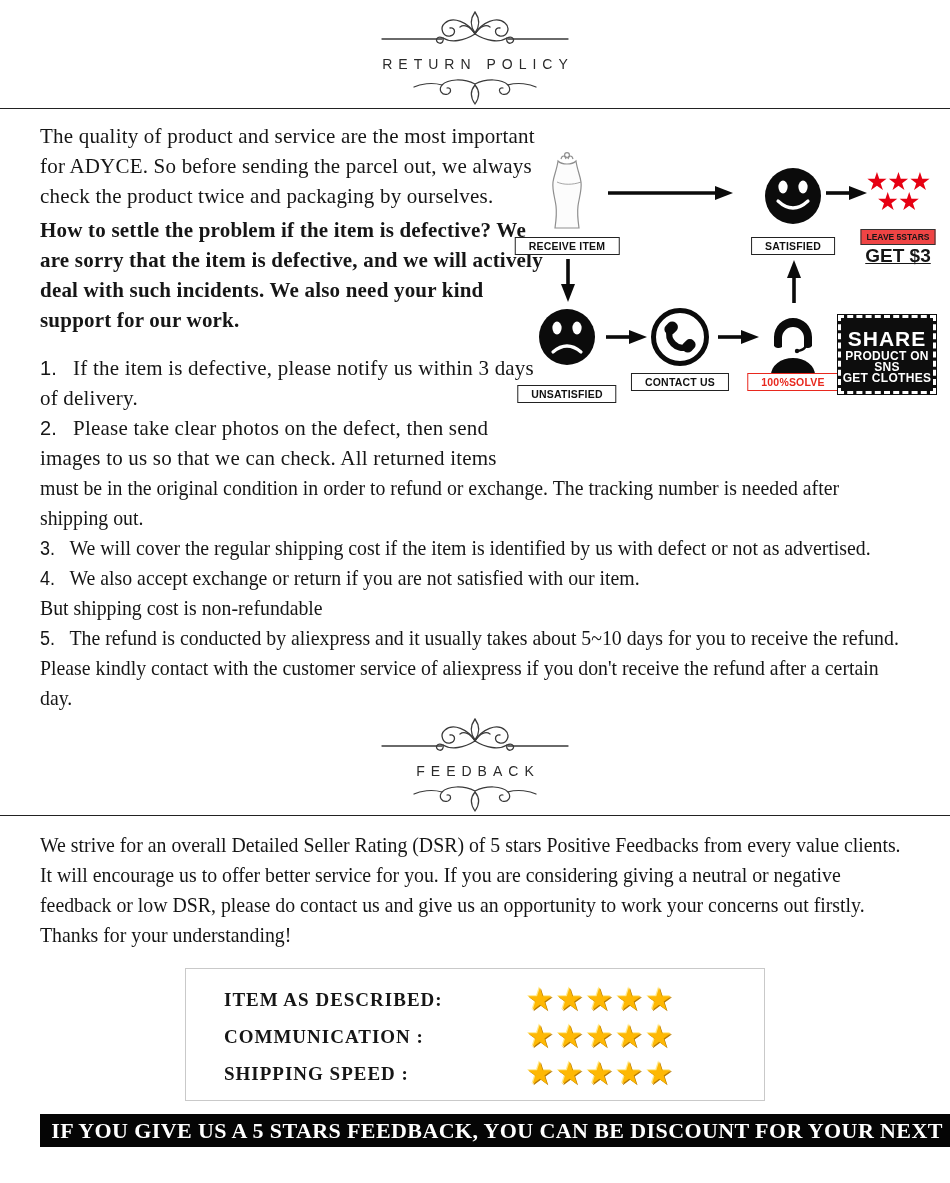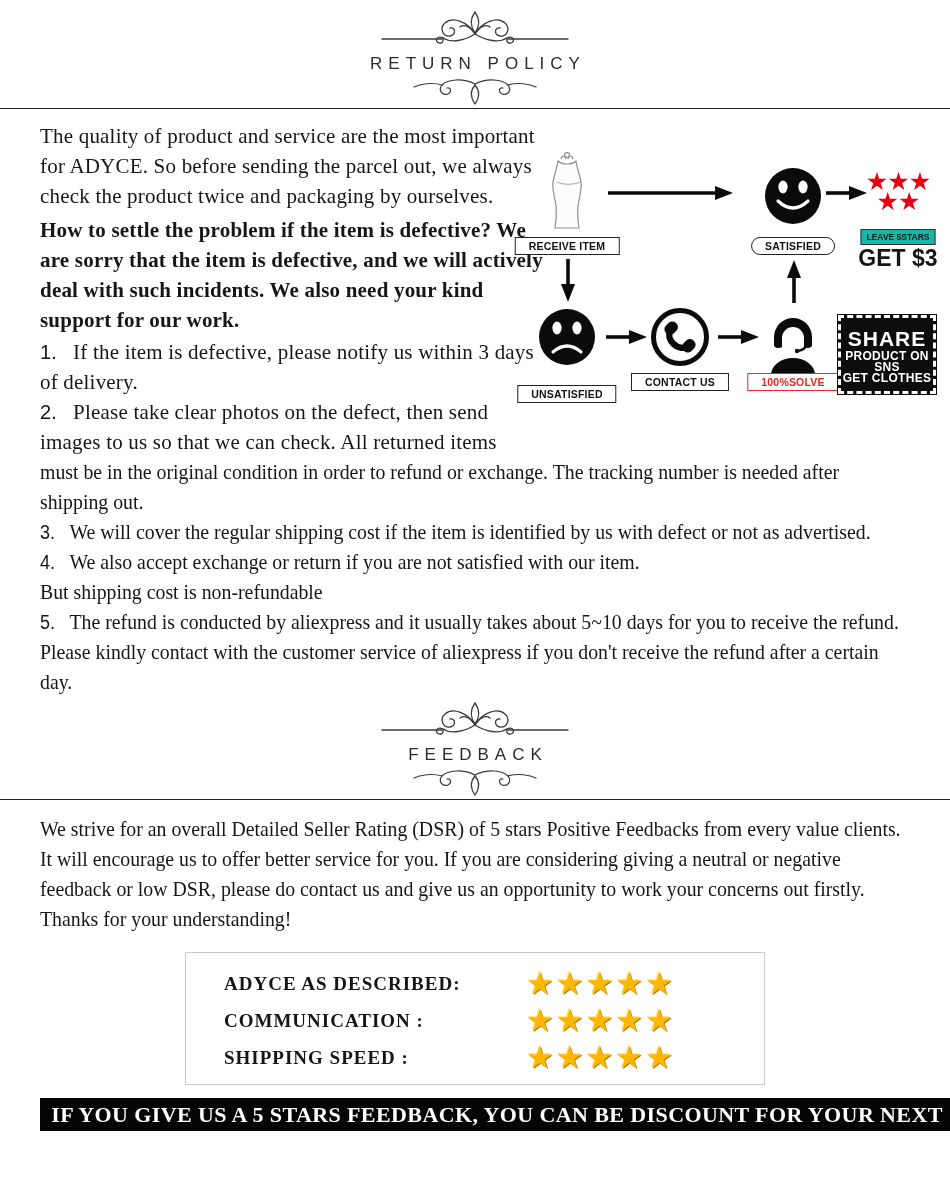--- a/index.html
+++ b/index.html
@@ -2,56 +2,56 @@
 <html><head>
 <meta charset="utf-8">
 <style>
   * { margin:0; padding:0; box-sizing:border-box; }
   body { background:#ffffff; font-family:"Liberation Serif", serif; color:#161616; }
   .page { position:relative; width:950px; height:1183px; background:#fff; overflow:hidden; margin:0 auto; }
 
   
   .ornament { text-align:center; padding-top:10px; }
   .ornament svg { display:block; margin:0 auto; }
-  .ornament-title { font-family:"Liberation Sans", sans-serif; font-size:17px; letter-spacing:6px;
+  .ornament-title { font-family:"Liberation Sans", sans-serif; font-size:14px; letter-spacing:6px;
                     color:#2b2b2b; line-height:24px; text-indent:6px; }
 
   .rule { border:none; border-top:1.6px solid #222; width:100%; }
 
   
   .policy { position:relative; padding:12px 40px 0 40px; }
   .serif-lg { font-size:21px; line-height:30px; letter-spacing:0.2px; }
   .narrow { width:505px; }
   .bold { font-weight:bold; }
   .p-item .num { font-family:"Liberation Sans", sans-serif; font-size:20px; margin-right:16px; }
   .p-item .num:empty { margin-right:0; }
   .p-item .txt { white-space:pre-line; }
-  .mb4 { margin-bottom:4px; } .mb2 { margin-bottom:2px; }
+  .mb4 { margin-bottom:4px; } .mb2 { margin-bottom:18px; }
 
   .condensed-block { width:965px; transform:scaleX(0.9); transform-origin:left top;
                      font-size:22px; line-height:30px; }
 
   
   .flowchart { position:absolute; left:512px; top:36px; width:428px; height:252px; }
   .fc-abs { position:absolute; }
   .fc-center { transform:translateX(-50%); }
   .fc-label { position:absolute; transform:translateX(-50%); border:1.6px solid #222; background:#fff;
               font-family:"Liberation Sans", sans-serif; font-weight:bold; font-size:10.5px; line-height:12px;
               padding:2px 13px; white-space:nowrap; letter-spacing:0.2px; color:#111; }
   .fc-label.red { color:#e8281e; border-color:#e8281e; }
   .arrow line { stroke:#0b0b0b; stroke-width:3.6; }
   .arrow polygon { fill:#0b0b0b; }
 
   .red-stars { display:flex; flex-direction:column; align-items:center; }
   .red-stars .row { display:flex; }
   .rstar { color:#e60012; font-size:25px; line-height:22px; letter-spacing:-1px; }
   .row2 { margin-top:-2px; }
   .leave-box { border:1.5px solid #333; font-family:"Liberation Sans", sans-serif; font-weight:bold;
-               font-size:8.5px; line-height:10px; padding:2px 5px; background:#14b8a6; white-space:nowrap; }
-  .get3 { font-family:"Liberation Sans", sans-serif; font-weight:bold; font-size:23px; white-space:nowrap; }
+               font-size:8.5px; line-height:10px; padding:2px 5px; background:#ef4444; white-space:nowrap; }
+  .get3 { font-family:"Liberation Sans", sans-serif; font-weight:bold; font-size:19px; white-space:nowrap;text-decoration:underline; }
 
   .stamp { position:absolute; width:98px; height:79px; background:#0d0d0d; border:3.5px dashed #fff;
            outline:1px solid #0d0d0d; text-align:center; color:#fff; padding-top:9px; }
   .stamp-title { font-family:"Liberation Sans", sans-serif; font-weight:bold; font-size:21px; line-height:24px; letter-spacing:1px; }
   .stamp-sub { font-family:"Liberation Sans", sans-serif; font-weight:bold; font-size:12px; line-height:11px; letter-spacing:0.3px; }
 
   
   .fb-section { padding:14px 40px 0 40px; }
   .ratings-box { width:580px; margin:18px auto 0 auto; border:1px solid #c9c9c9; padding:12px 0 8px 38px; }
   .rating-row { display:flex; align-items:center; height:37px; }
@@ -141,21 +141,21 @@
         <line x1="0" y1="8" x2="109" y2="8"></line>
           <polygon points="107,1 125,8 107,15"></polygon>
       </svg>
 
       <svg class="fc-abs fc-center" style="left:281px; top:22px;" width="58" height="58" viewBox="-29 -29 58 58">
         <circle r="28" fill="#0b0b0b"></circle>
         <ellipse cx="-10" cy="-9" rx="4.6" ry="6.4" fill="#fff"></ellipse>
         <ellipse cx="10" cy="-9" rx="4.6" ry="6.4" fill="#fff"></ellipse>
         <path d="M-15,5 Q0,19 15,5" stroke="#fff" stroke-width="3.2" fill="none" stroke-linecap="round"></path>
       </svg>
-      <div class="fc-label" style="left:281px; top:92px;border-radius:9px;">SATISFIED</div>
+      <div class="fc-label" style="left:281px; top:92px;">SATISFIED</div>
 
       <svg class="fc-abs arrow" style="left:314px; top:40px;" width="42" height="16">
         <line x1="0" y1="8" x2="25" y2="8"></line>
           <polygon points="23,1 41,8 23,15"></polygon>
       </svg>
 
       <div class="fc-abs fc-center red-stars" style="left:386px; top:26px;">
         <div class="row">
           <span class="rstar">★</span>
             <span class="rstar">★</span>
@@ -253,21 +253,21 @@
     </svg>
   </header>
 
   <hr class="rule">
 
   <section class="fb-section">
     <p class="condensed-block">We strive for an overall Detailed Seller Rating (DSR) of 5 stars Positive Feedbacks from every value clients. It will encourage us to offer better service for you. If you are considering giving a neutral or negative feedback or low DSR, please do contact us and give us an opportunity to work your concerns out firstly. Thanks for your understanding!</p>
 
     <div class="ratings-box">
       <div class="rating-row">
-        <span class="rating-label">ADYCE AS DESCRIBED:</span>
+        <span class="rating-label">ITEM AS DESCRIBED:</span>
         <span class="gstar">★★★★★</span>
       </div>
       <div class="rating-row">
         <span class="rating-label">COMMUNICATION :</span>
         <span class="gstar">★★★★★</span>
       </div>
       <div class="rating-row">
         <span class="rating-label">SHIPPING SPEED :</span>
         <span class="gstar">★★★★★</span>
       </div>

